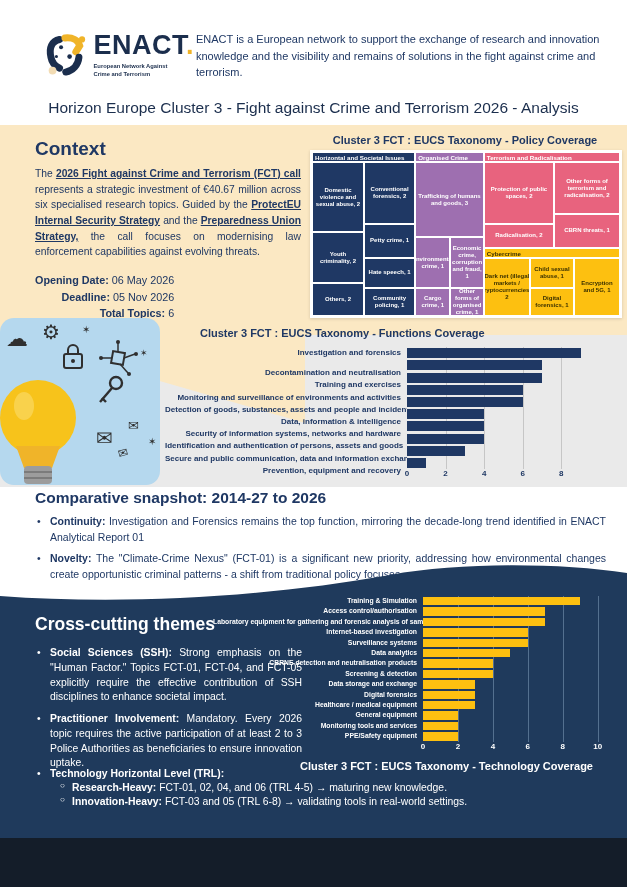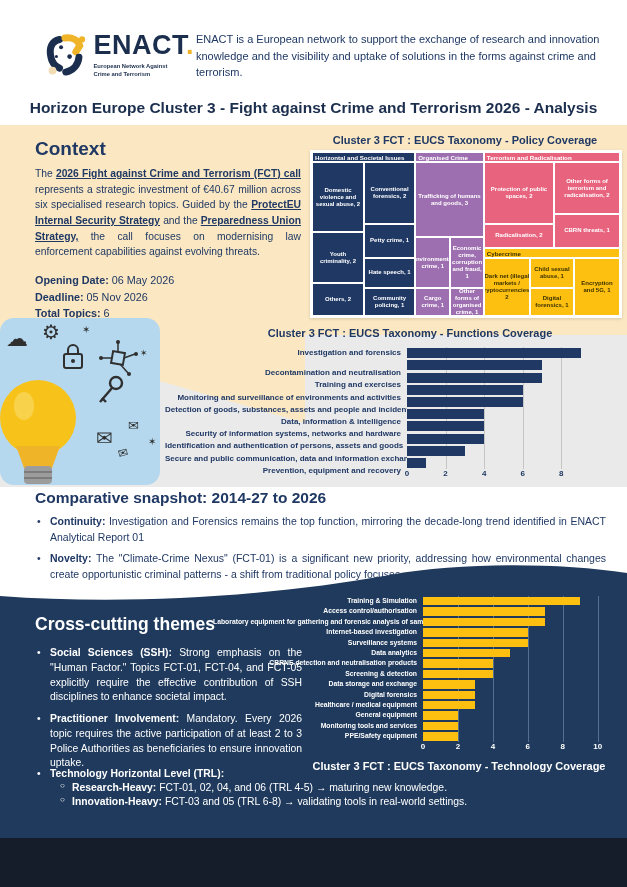--- a/index.html
+++ b/index.html
@@ -5,49 +5,49 @@
   * { margin:0; padding:0; box-sizing:border-box; }
   body { background:#888; font-family:"Liberation Sans", sans-serif; }
   .page { position:relative; width:627px; height:887px; background:#ffffff; overflow:hidden; margin:0 auto; }
 
   
   .logo-wrap { position:absolute; left:44px; top:20px; width:150px; height:70px; display:flex; align-items:center; gap:6px; }
   .wordmark { color:#1b2e4d; font-weight:bold; font-size:27px; letter-spacing:.5px; line-height:1; }
   .wordmark .dot { color:#f0b429; }
   .logo-sub { font-size:5.8px; font-weight:bold; color:#1b2e4d; margin-top:3px; line-height:1.4; }
   .header-desc { position:absolute; left:196px; top:31px; width:412px; font-size:11px; line-height:1.5; color:#1f3864; }
-  .header-title { position:absolute; left:0; top:99px; width:627px; text-align:center; font-size:15.5px; font-weight:bold; color:#1b2e4d; }
+  .header-title { position:absolute; left:0; top:99px; width:627px; text-align:center; font-size:15.5px; font-weight:normal; color:#1b2e4d; }
 
   
   .band-cream { position:absolute; left:0; top:125px; width:627px; height:210px; background:#fbe8c3; }
   .band-gray  { position:absolute; left:0; top:335px; width:627px; height:152px; background:#eaeaea; }
   .cream-wedge { position:absolute; left:0; top:335px; width:305px; height:88px; background:#fbe8c3;
                  clip-path:polygon(0 0, 100% 0, 100% 100%, 0 0); }
 
   
   .ctx-head { position:absolute; left:35px; top:138px; font-size:19px; font-weight:bold; color:#1f3864; }
   .ctx-par  { position:absolute; left:35px; top:166px; width:266px; font-size:10.3px; line-height:1.52; color:#1f3864; text-align:justify; }
   .seg-u { text-decoration:underline; font-weight:bold; }
-  .facts { position:absolute; left:35px; top:272px; font-size:10.8px; color:#1f3864; line-height:1.55; }
+  .facts { position:absolute; left:35px; top:272px; font-size:10.8px; color:#1f3864; line-height:1.55;text-align:right; }
   .facts b { font-weight:bold; }
 
   
   .tm-title { position:absolute; left:310px; top:134px; width:310px; text-align:center; font-size:11px; font-weight:bold; color:#1f3864; }
   .tm-card  { position:absolute; left:310px; top:150px; width:312px; height:168px; background:#ffffff; padding:2px; box-shadow:0 1px 3px rgba(0,0,0,.15); }
   .tm-box   { position:relative; width:100%; height:100%; }
   .tm-hd, .tm-cell { position:absolute; border:1px solid #ffffff; overflow:hidden; font-weight:bold; }
   .tm-hd   { font-size:6.2px; padding:1px 2px; line-height:1.2; }
   .tm-cell { font-size:6px; line-height:1.18; display:flex; align-items:center; justify-content:center; text-align:center; padding:1px; }
 
   
   .bulb-box { position:absolute; left:0; top:318px; width:160px; height:167px; background:#b5d8ee; border-radius:14px; overflow:hidden; }
   .doodle { position:absolute; color:#2f2f2f; }
 
   
-  .hb-title { position:absolute; text-align:center; font-weight:bold; }
+  .hb-title { position:absolute; font-weight:bold; }
   .hb { position:absolute; display:flex; }
   .hb-labels { display:flex; flex-direction:column; }
   .hb-label { white-space:nowrap; overflow:hidden; text-align:right; padding-right:6px; font-weight:bold; }
   .hb-plot { position:relative; }
   .hb-grid { position:absolute; top:0; bottom:0; width:1px; }
   .hb-bar { position:absolute; left:0; }
   .hb-ticks { position:absolute; left:0; right:0; height:12px; }
   .hb-tick { position:absolute; transform:translateX(-50%); font-size:8px; font-weight:bold; }
 
   
@@ -86,21 +86,21 @@
       <circle cx="16" cy="31" r="2" fill="#1b2e4d"></circle>
     </svg>
     <div>
       <div class="wordmark"><span>ENACT</span><span class="dot">.</span></div>
       <div class="logo-sub">
         <div>European Network Against</div>
         <div>Crime and Terrorism</div>
       </div>
     </div>
   </div>
-  <div class="header-desc">ENACT is a European network to support the exchange of research and innovation knowledge and the visibility and uptake of solutions in the forms against crime and terrorism.</div>
+  <div class="header-desc">ENACT is a European network to support the exchange of research and innovation knowledge and the visibility and remains of solutions in the fight against crime and terrorism.</div>
   <div class="header-title">Horizon Europe Cluster 3 - Fight against Crime and Terrorism 2026 - Analysis</div>
 
   <div class="band-cream"></div>
   <div class="band-gray"></div>
   <div class="cream-wedge"></div>
 
   <div class="ctx-head">Context</div>
   <div class="ctx-par"><span>The </span><span class="seg-u">2026 Fight against Crime and Terrorism (FCT) call</span><span> represents a strategic investment of €40.67 million across six specialised research topics. Guided by the </span><span class="seg-u">ProtectEU Internal Security Strategy</span><span> and the </span><span class="seg-u">Preparedness Union Strategy,</span><span> the call focuses on modernising law enforcement capabilities against evolving threats.</span></div>
   <div class="facts">
     <div><b>Opening Date:</b> <span>06 May 2026</span></div>

